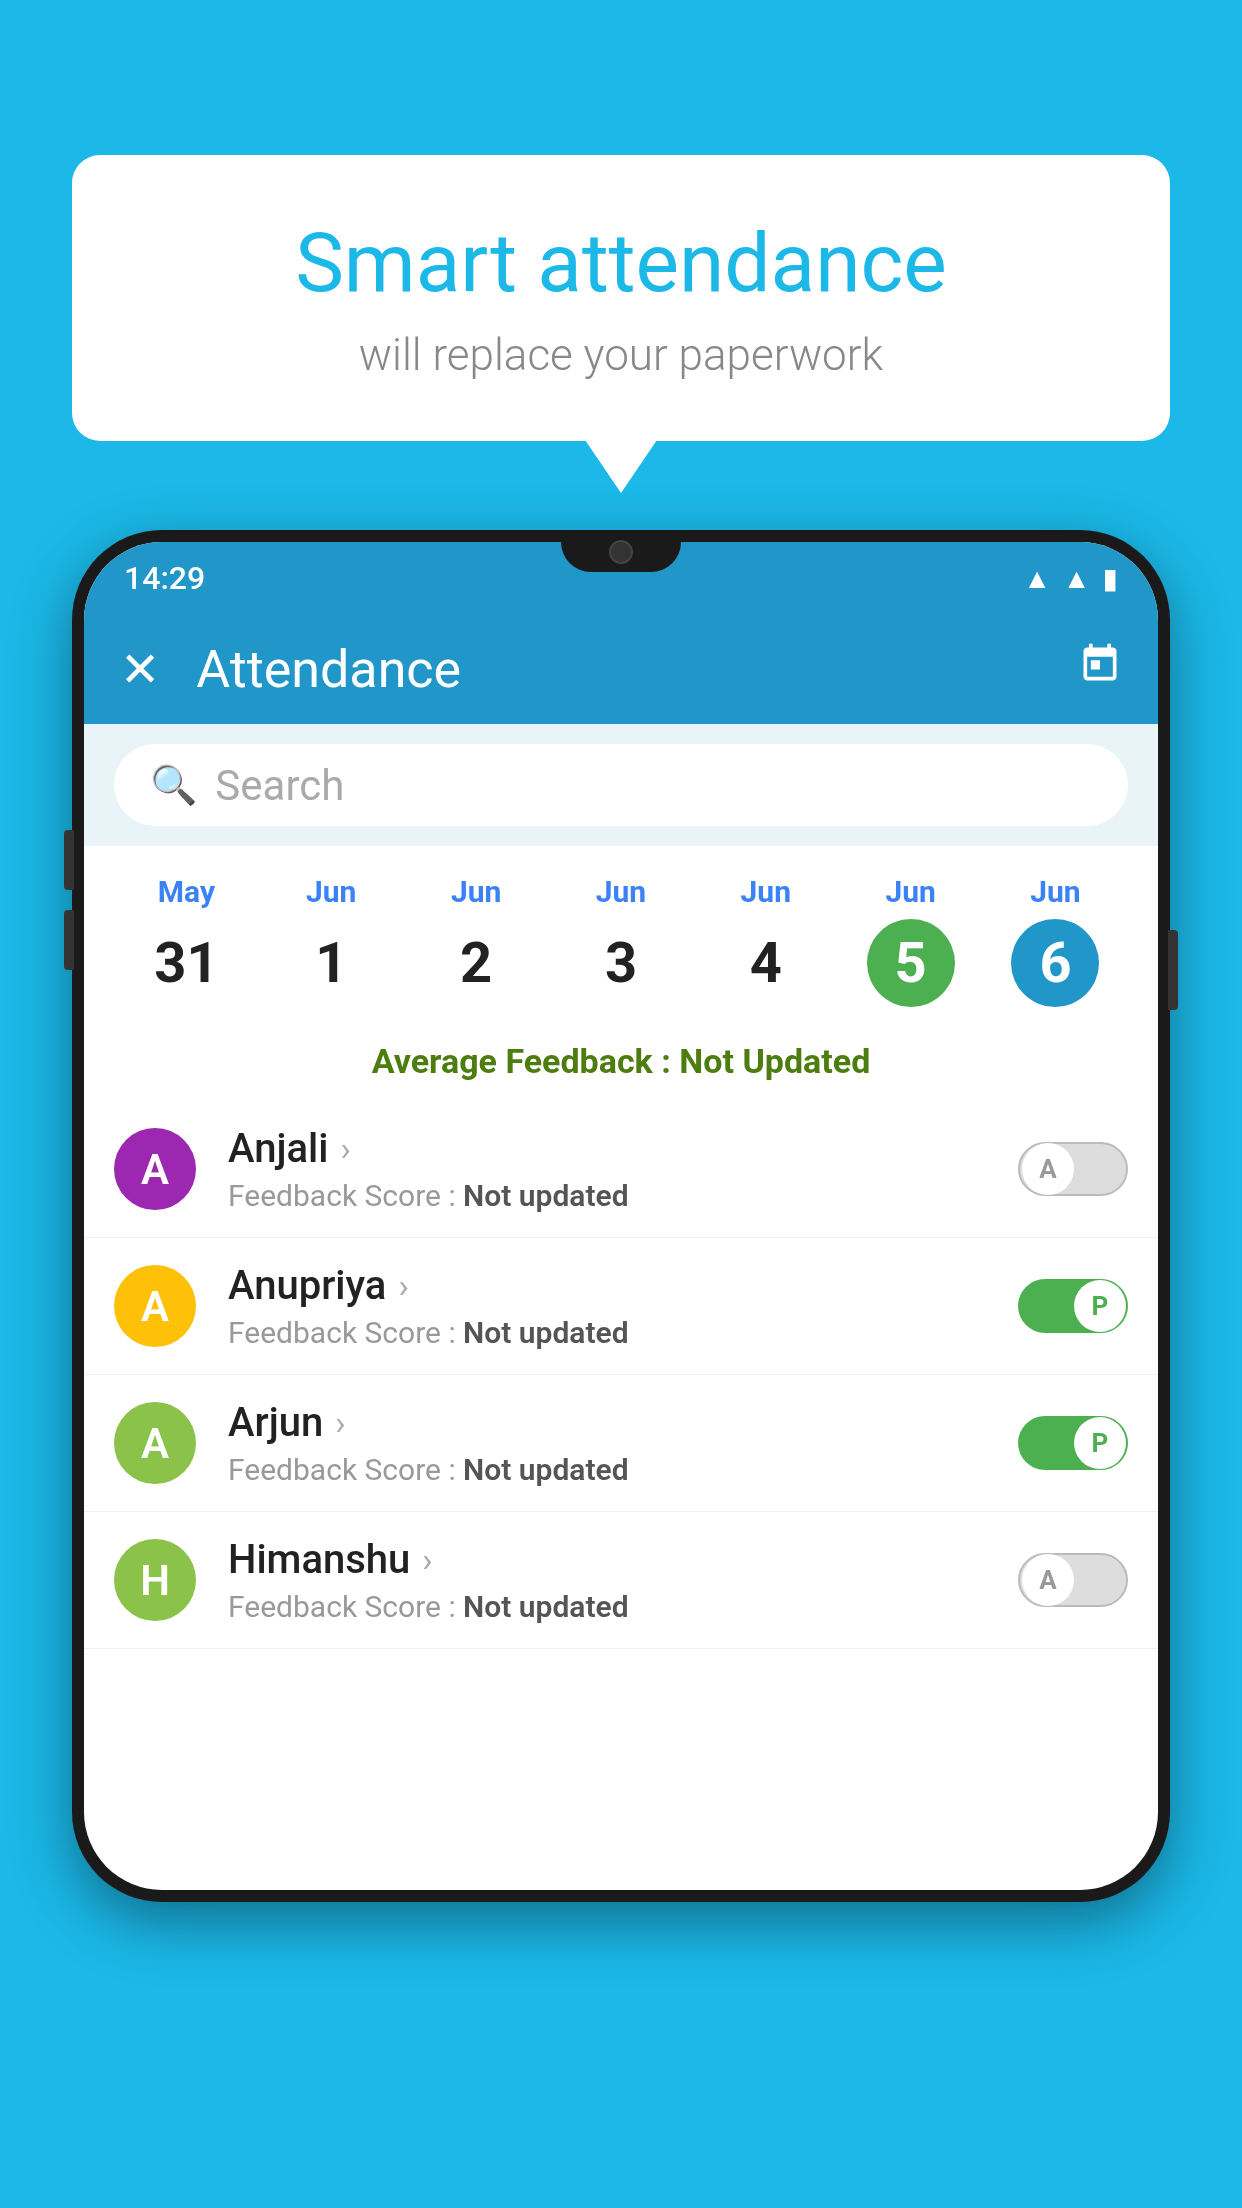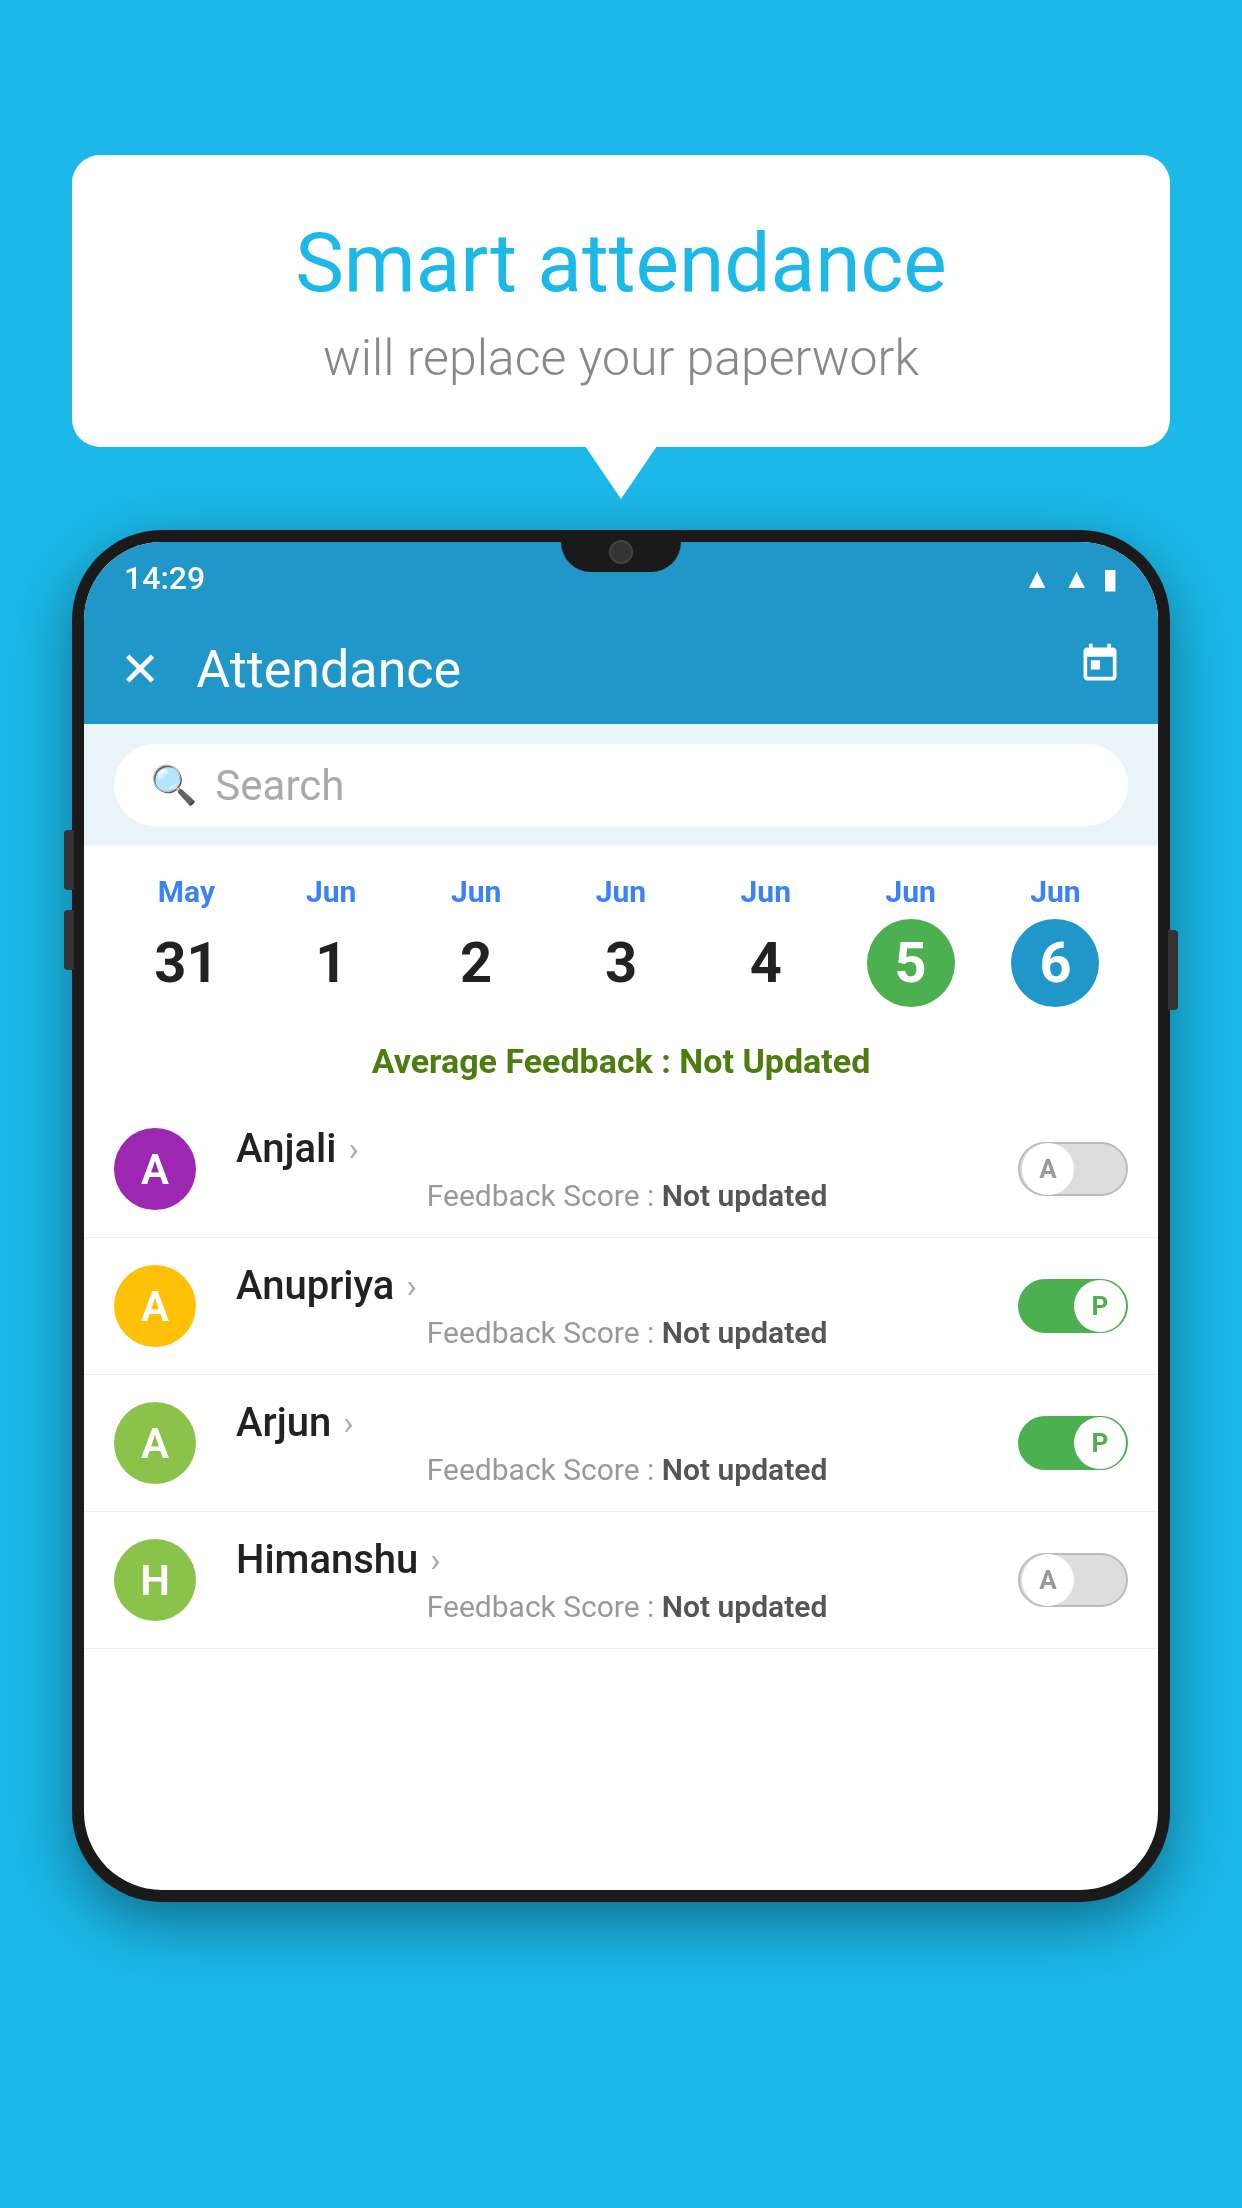--- a/index.html
+++ b/index.html
@@ -43,21 +43,21 @@
     }
 
     .bubble-title {
       font-size: 82px;
       color: #1BB8E8;
       font-weight: 400;
       margin-bottom: 18px;
     }
 
     .bubble-subtitle {
-      font-size: 50px;
+      font-size: 44px;
       color: #888;
       font-weight: 300;
       text-align: center;
     }
 
     
     .phone-wrapper {
       position: absolute;
       top: 530px;
       left: 72px;
@@ -297,22 +297,21 @@
       align-items: center;
       justify-content: center;
       font-size: 42px;
       color: white;
       font-weight: 600;
       flex-shrink: 0;
     }
 
     .student-info {
       flex: 1;
-      margin-left: 40px;
-      text-align: center;
+      margin-left: 32px;
     }
 
     .student-name-row {
       display: flex;
       align-items: center;
       gap: 12px;
     }
 
     .student-name {
       font-size: 40px;

